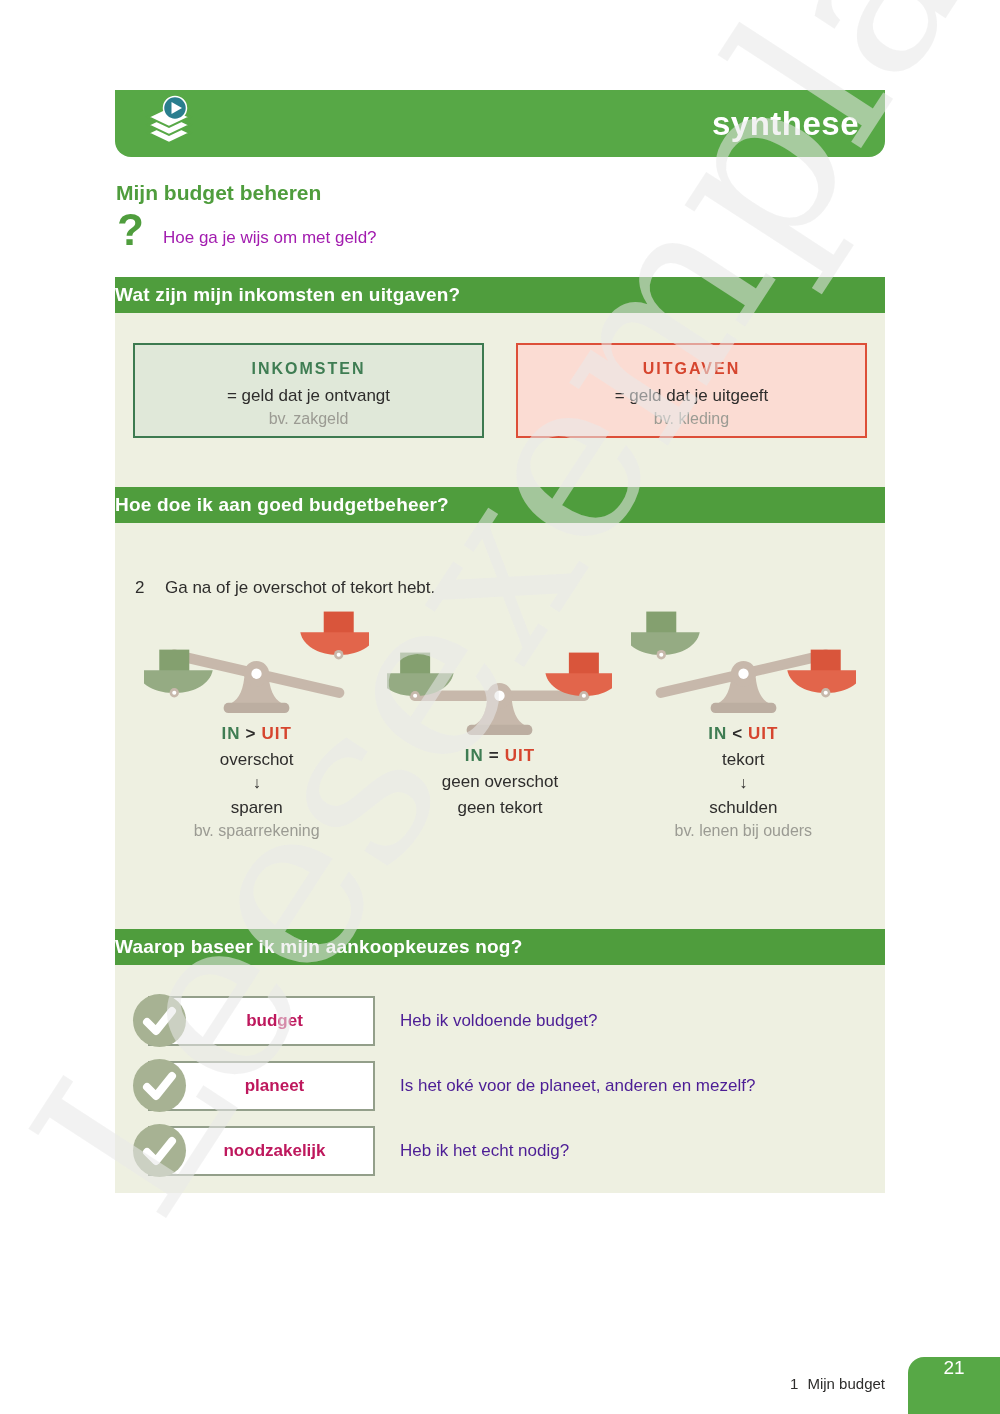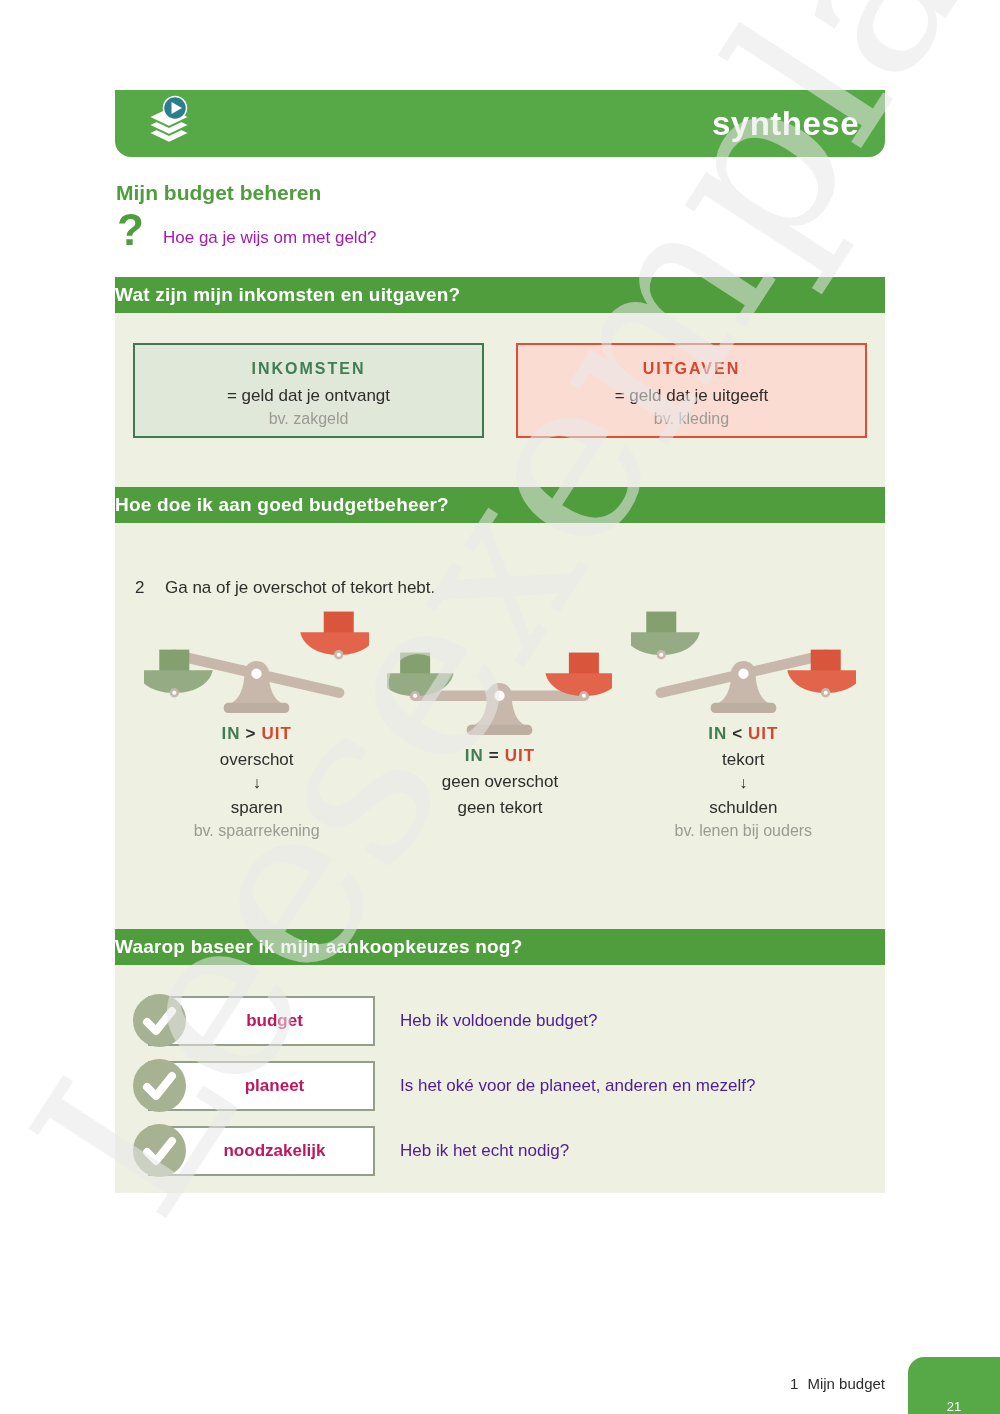--- a/index.html
+++ b/index.html
@@ -55,22 +55,22 @@
   .check-circle svg{position:absolute;left:0;top:0;}
   .check-box{margin-left:-38px;width:227px;height:50px;background:#ffffff;border:2px solid #939f8a;
     box-sizing:border-box;display:flex;align-items:center;justify-content:center;
     padding-left:26px;font-size:17px;font-weight:bold;color:#be185d;}
   .check-q{margin-left:25px;font-size:17px;color:#4c1d95;}
 
   
   .footer-chapter{position:absolute;top:1375px;right:115px;font-size:15px;color:#2e2d2c;}
   .footer-chapter .n{margin-right:9px;}
   .page-num{position:absolute;right:0;top:1357px;width:92px;height:57px;background:#57a846;
-    border-radius:16px 0 0 0;display:flex;align-items:flex-end;justify-content:center;
-    color:#ffffff;font-size:13px;}
+    border-radius:16px 0 0 0;display:flex;align-items:flex-start;justify-content:center;
+    color:#ffffff;font-size:19px;}
 
   
   .watermark{position:absolute;left:0px;top:1125px;font-family:"DejaVu Serif","Liberation Serif",serif;
     font-size:225px;line-height:1;color:#e9e9e9;opacity:.55;white-space:nowrap;
     transform:rotate(-57deg);transform-origin:0 0;pointer-events:none;z-index:40;}
 </style>
 </head>
 <body>
 
 <div class="page">

